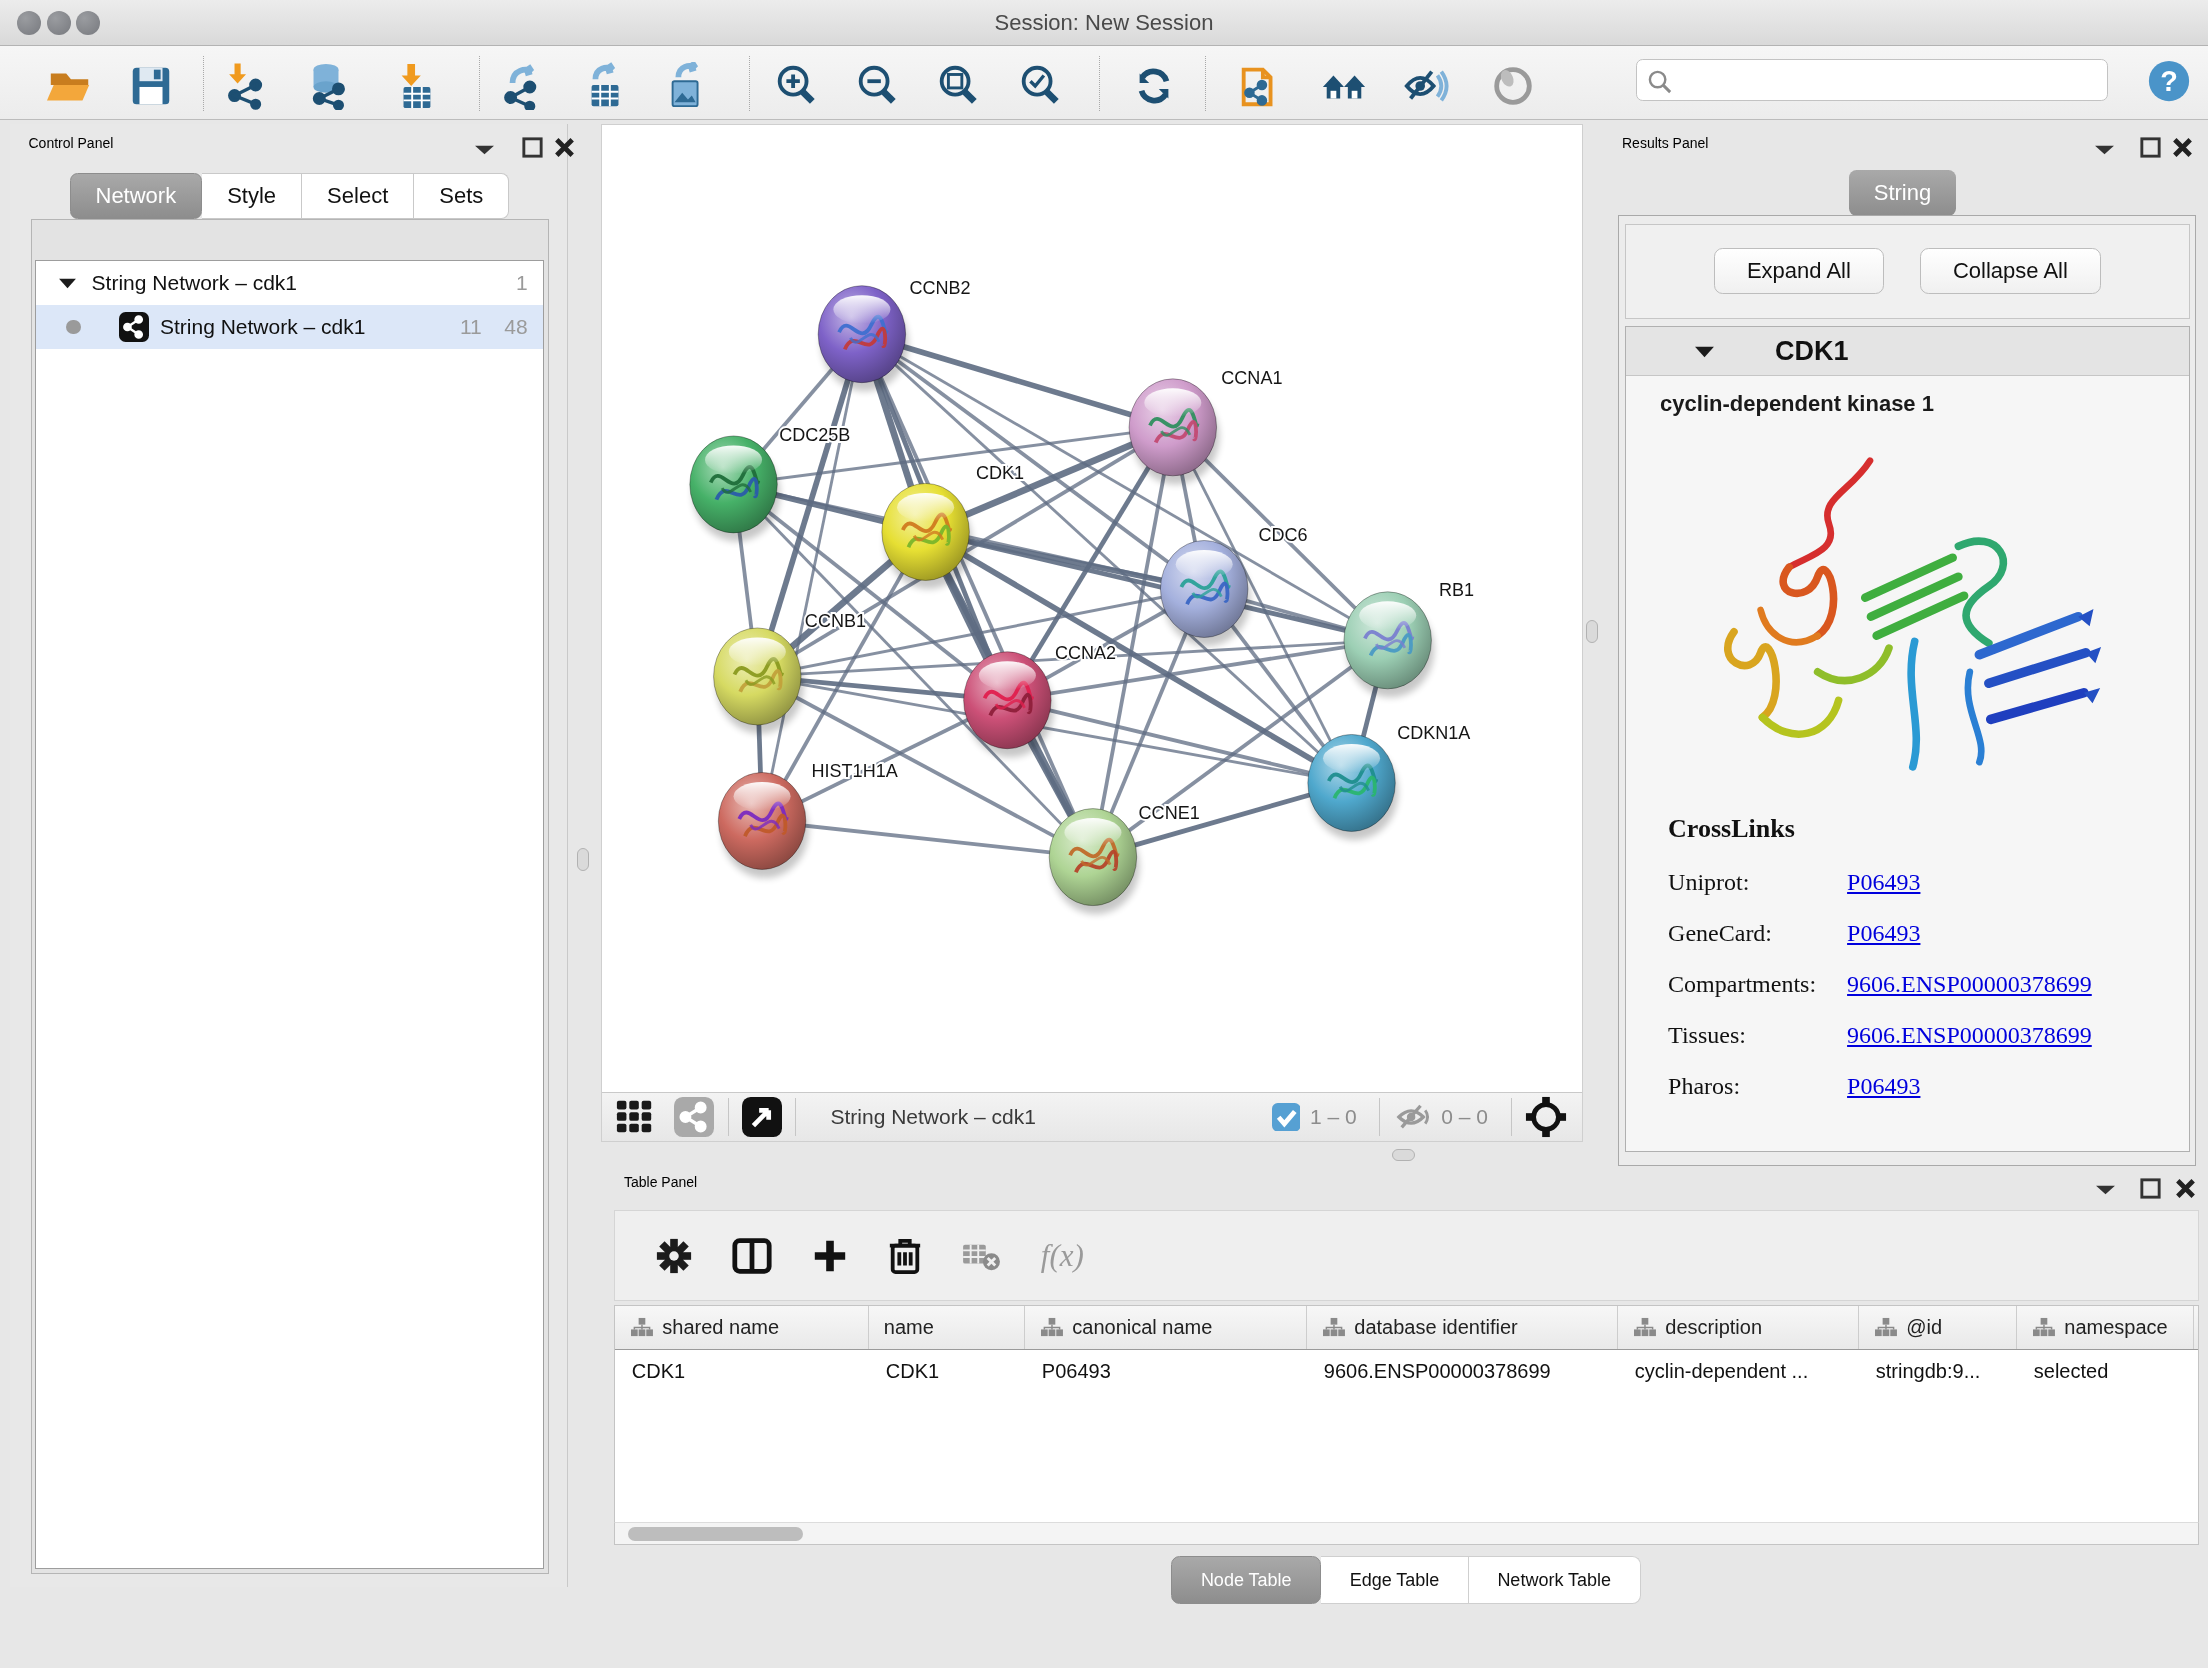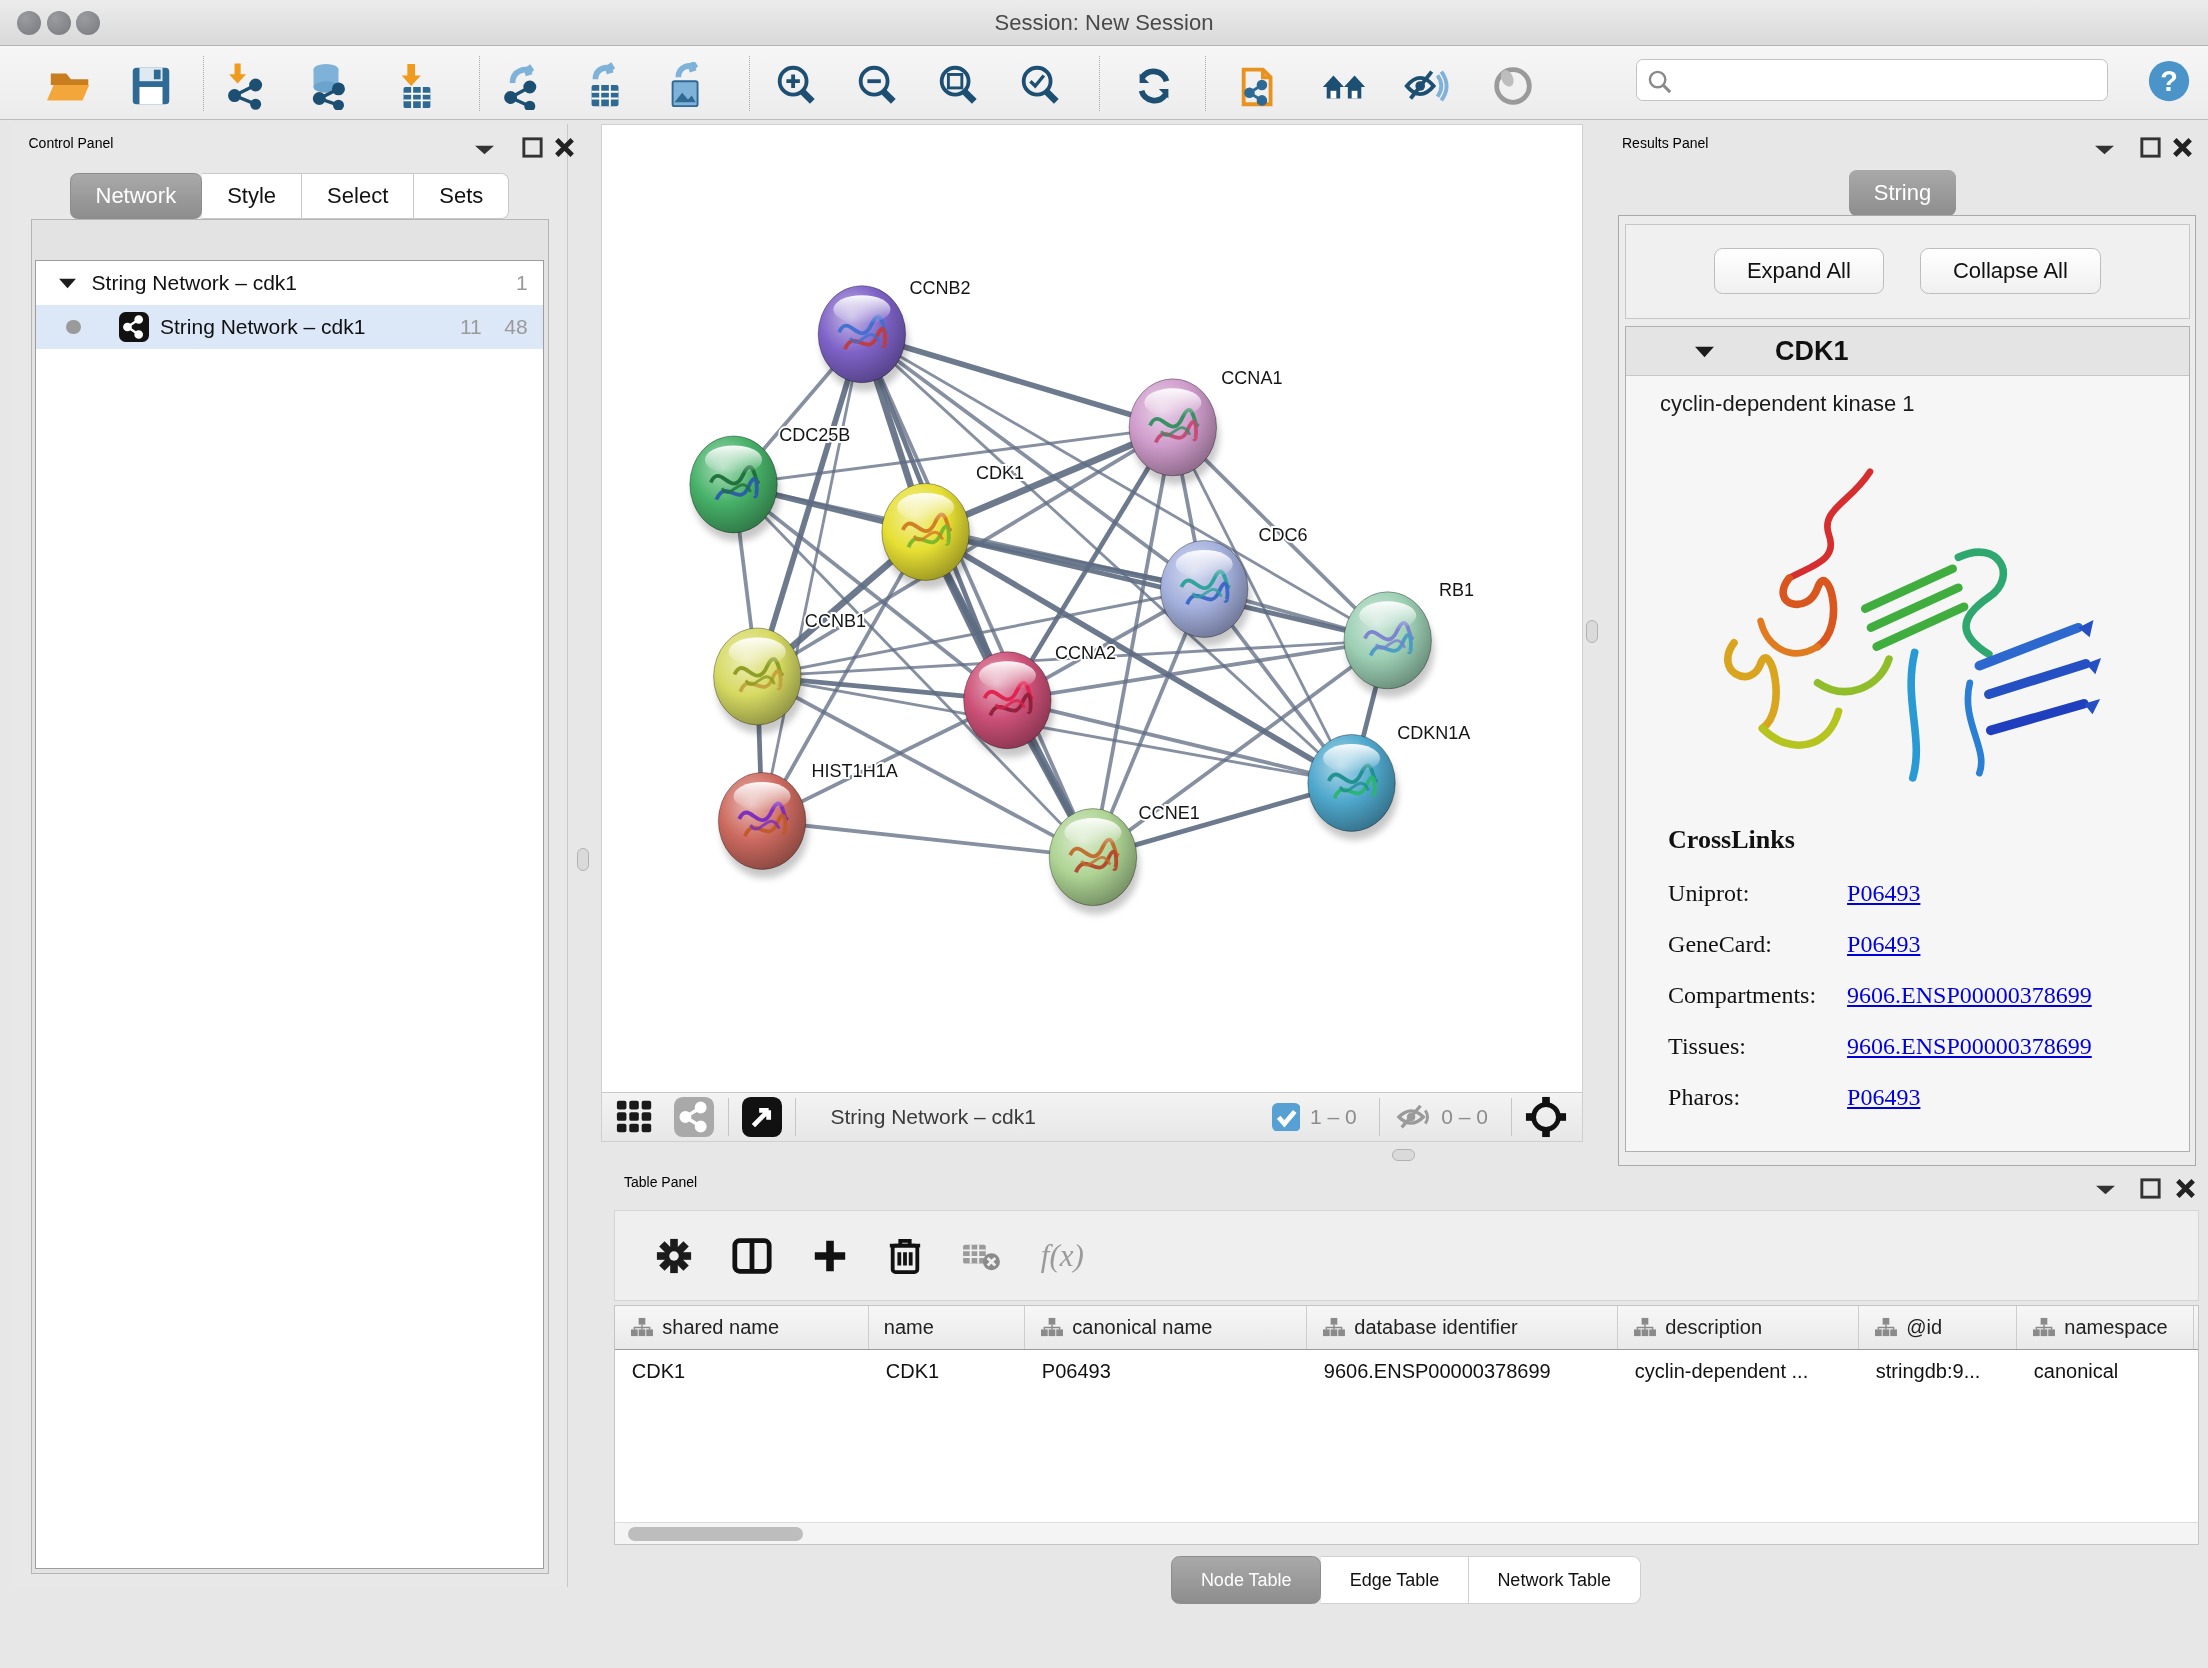--- a/index.html
+++ b/index.html
@@ -68,21 +68,21 @@
     background:#ececec; border:1px solid #a9a9a9; }
   .rp-btnrow { margin:7.6px 5.7px 0 5.7px; height:95px; background:#f0f0f0; border:1px solid #c6c6c6;
     display:flex; align-items:center; justify-content:center; gap:36px; }
   .rp-btn { height:46px; padding:0 32px; background:linear-gradient(#ffffff,#f0f0f0);
     border:1px solid #bdbdbd; border-radius:8.6px; font-size:22px; color:#111;
     display:flex; align-items:center; }
   .rp-section { margin:7.6px 5.7px 0 5.7px; height:826px; border:1px solid #b0b0b0; background:#f6f6f6; }
   .rp-sec-head { height:49px; background:#e4e4e4; border-bottom:1px solid #c6c6c6;
     display:flex; align-items:center; }
   .rp-protein-name { font-size:27px; font-weight:bold; color:#111; margin-left:59px; }
-  .rp-desc { font-size:22px; color:#1a1a1a; margin:15px 0 16px 34px; }
+  .rp-desc { font-size:22px; color:#1a1a1a; margin:15px 0 5px 34px;font-weight:bold; }
   .crosslinks { margin:25px 0 0 42px; font-family:"Liberation Serif", serif; }
   .cl-head { font-size:26px; font-weight:bold; color:#111; margin-bottom:13.3px; }
   .cl-row { display:flex; font-size:24px; height:51px; align-items:center; }
   .cl-label { width:179px; color:#111; }
   .cl-link { color:#0000dd; text-decoration:underline; }
 
   
   .table-panel { position:absolute; left:609px; top:1168px; width:1594px; height:441px; background:#e7e7e7; }
   .tp-head { position:absolute; left:15px; top:4.8px; }
   .tp-toolbar { position:absolute; left:4.8px; top:42px; width:1585px; height:91px;
@@ -809,21 +809,21 @@
           </div>
         </div>
       <div id="table-body">
           <div class="td-row">
             <div class="td-cell" style="width: 254px;">CDK1</div>
             <div class="td-cell" style="width: 156px;">CDK1</div>
             <div class="td-cell" style="width: 282px;">P06493</div>
             <div class="td-cell" style="width: 311px;">9606.ENSP00000378699</div>
             <div class="td-cell" style="width: 241px;">cyclin-dependent ...</div>
             <div class="td-cell" style="width: 158px;">stringdb:9...</div>
-            <div class="td-cell" style="width: 177px;">canonical</div>
+            <div class="td-cell" style="width: 177px;">selected</div>
           </div>
         </div>
     </div>
     <div class="tp-scroll">
       <div class="tp-thumb"></div>
     </div>
 
     <div class="tp-tabs">
       <div class="tp-tab sel">Node Table</div>
       <div class="tp-tab">Edge Table</div>

